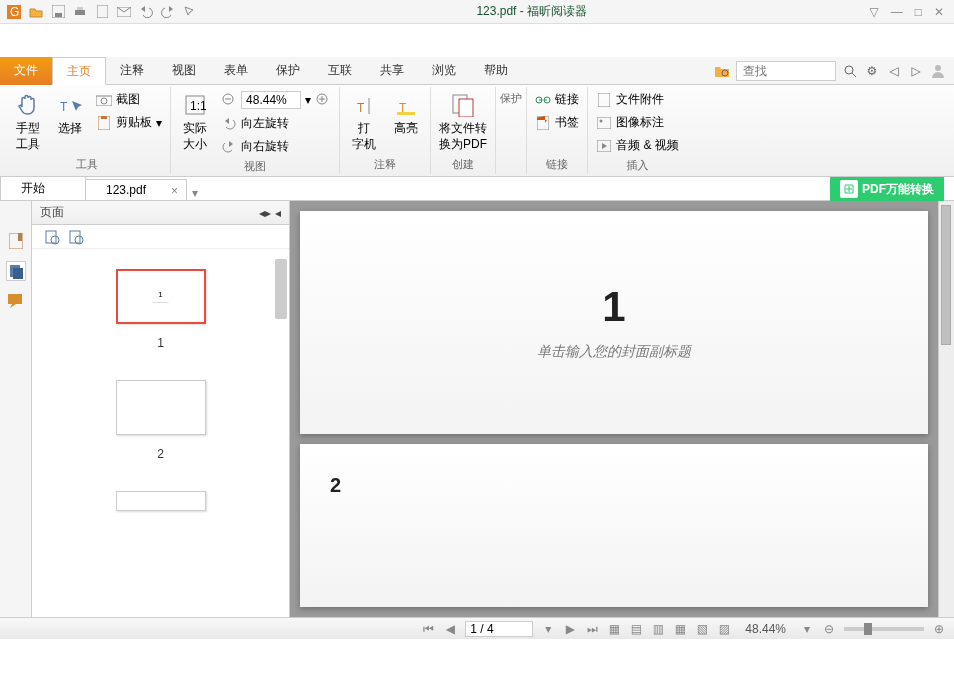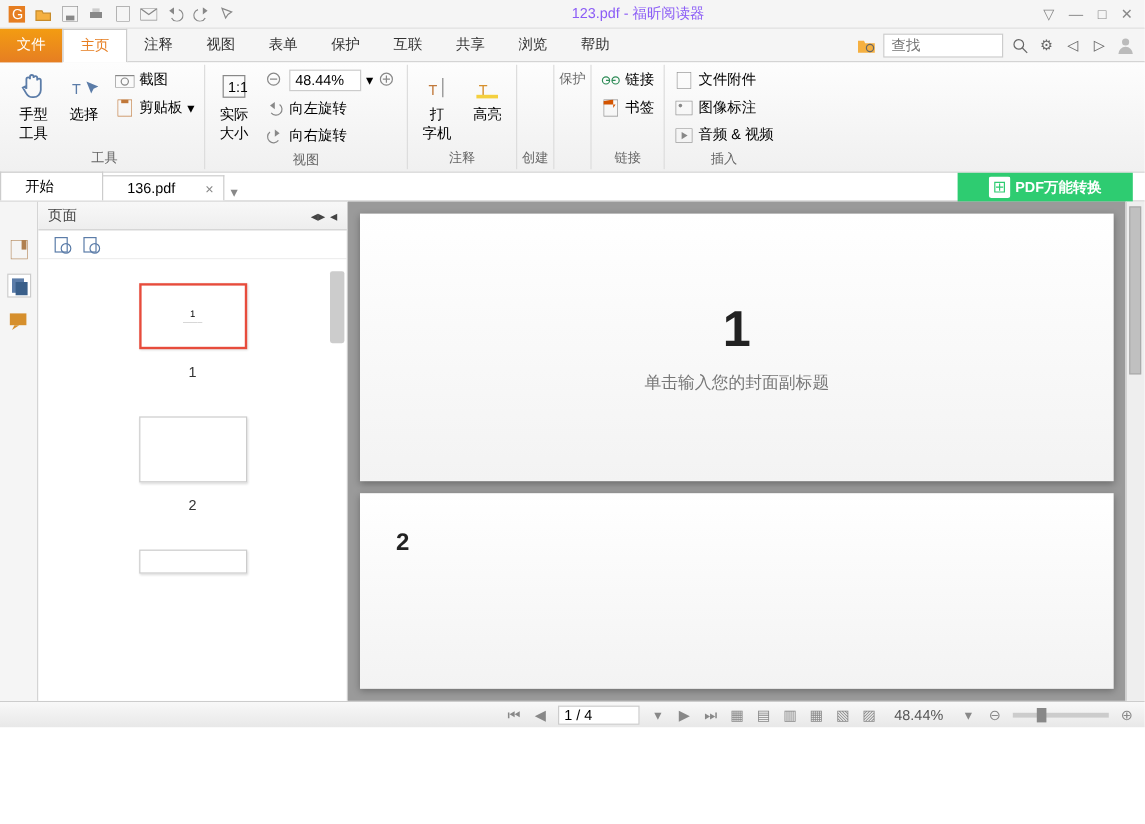--- a/index.html
+++ b/index.html
@@ -2,26 +2,26 @@
 <html><head>
 <meta charset="utf-8">
 <style>
 * { margin: 0; padding: 0; box-sizing: border-box; font-family: "Microsoft YaHei", sans-serif; font-size: 12px; }
 body { background: #fff; width: 954px; height: 687px; overflow: hidden; position: relative; }
 
 
 .titlebar { height: 24px; background: #f5f5f5; display: flex; align-items: center; border-bottom: 1px solid #ddd; }
 .qat { display: flex; align-items: center; gap: 6px; padding: 0 6px; }
 .qat-icon { width: 16px; height: 16px; display: flex; align-items: center; justify-content: center; color: #666; }
-.titlebar-title { flex: 1; text-align: center; color: #8b5cf6; }
+.titlebar-title { flex: 1; text-align: center; color: #14532d; }
 .winctrl { display: flex; gap: 12px; padding: 0 10px; color: #888; }
 .winctrl span { cursor: default; }
 
 
-.menubar { height: 28px; background: #f5f5f5; display: flex; align-items: center; border-bottom: 1px solid #ccc; }
+.menubar { height: 28px; background: #f5f5f5; display: flex; align-items: center; border-bottom: 1px solid #ccc; margin-top: 33px; }
 .menu-file { background: linear-gradient(#f39c12, #e67e22); color: #fff; padding: 4px 14px; height: 28px; display: flex; align-items: center; }
 .menu-tab { padding: 4px 14px; color: #333; height: 28px; display: flex; align-items: center; }
 .menu-tab.active { background: #fff; border: 1px solid #ccc; border-bottom: 1px solid #fff; color: #e67e22; margin-bottom: -1px; }
 .menubar-right { margin-left: auto; display: flex; align-items: center; gap: 6px; padding-right: 8px; }
 .search-box { border: 1px solid #ccc; padding: 2px 6px; width: 100px; color: #999; background: #fff; }
 .sm-icon { width: 16px; height: 16px; display: inline-flex; align-items: center; justify-content: center; color: #666; }
 
 
 .ribbon { height: 92px; background: linear-gradient(#fdfdfd, #f0f0f0); border-bottom: 1px solid #ccc; display: flex; padding: 2px 4px; }
 .ribbon-group { display: flex; flex-direction: column; border-right: 1px solid #ddd; padding: 2px 4px; }
@@ -32,21 +32,21 @@
 .rbtn-sm { display: flex; align-items: center; gap: 4px; padding: 2px 4px; white-space: nowrap; }
 .rbtn-sm .ricon { width: 16px; height: 16px; display: flex; align-items: center; justify-content: center; }
 .rbtn-sm.active { background: #fde9cc; border: 1px solid #f5b760; }
 .vcol { display: flex; flex-direction: column; gap: 2px; }
 .zoom-input { width: 60px; border: 1px solid #ccc; padding: 1px 4px; }
 
 
 .doctabs { height: 24px; background: #fff; display: flex; align-items: flex-end; border-bottom: 1px solid #ccc; position: relative; }
 .doctab { padding: 3px 40px 3px 20px; border: 1px solid #ccc; border-bottom: none; background: #fff; margin-right: -1px; position: relative; }
 .doctab .close { position: absolute; right: 8px; top: 4px; color: #888; }
-.pdf-convert-banner { position: absolute; right: 10px; top: 0; background: #2ecc71; color: #fff; padding: 3px 26px; font-weight: bold; display: flex; align-items: center; gap: 4px; }
+.pdf-convert-banner { position: absolute; right: 10px; top: 0; background: #2ecc71; color: #fff; padding: 3px 10px; font-weight: bold; display: flex; align-items: center; gap: 4px; }
 
 
 .main { display: flex; height: 416px; }
 .left-strip { width: 32px; background: #f5f5f5; border-right: 1px solid #ccc; display: flex; flex-direction: column; gap: 10px; padding-top: 30px; align-items: center; }
 .strip-icon { width: 20px; height: 20px; display: flex; align-items: center; justify-content: center; color: #888; }
 .strip-icon.act { background: #fff; border: 1px solid #ccc; }
 
 .thumbs-panel { width: 258px; background: #fff; border-right: 1px solid #ccc; display: flex; flex-direction: column; }
 .thumbs-header { height: 24px; background: linear-gradient(#f8f8f8,#eee); border-bottom: 1px solid #ccc; display: flex; align-items: center; padding: 0 8px; color: #444; }
 .thumbs-header .rcol { margin-left: auto; display: flex; gap: 4px; }
@@ -55,21 +55,21 @@
 .thumb-wrap { display: flex; flex-direction: column; align-items: center; margin-bottom: 30px; }
 .thumb { width: 90px; height: 55px; background: #fff; border: 1px solid #ccc; box-shadow: 1px 1px 2px rgba(0,0,0,.15); display: flex; flex-direction: column; align-items: center; justify-content: center; }
 .thumb.sel { border: 2px solid #e74c3c; }
 .thumb-num { margin-top: 12px; color: #333; }
 .fake-scroll { position: absolute; right: 2px; top: 10px; width: 12px; height: 60px; background: #ccc; border-radius: 2px; }
 
 .viewer { flex: 1; background: #9a9a9a; padding: 10px; overflow: hidden; display: flex; flex-direction: column; gap: 10px; position: relative; }
 .page { background: linear-gradient(#fff,#f3f3f3); box-shadow: 0 2px 6px rgba(0,0,0,.3); padding: 30px; display: flex; flex-direction: column; align-items: center; justify-content: center; }
 .page1 { height: 280px; }
 .page1 h1 { font-size: 42px; font-weight: bold; color: #222; }
-.page1 p { color: #777; margin-top: 12px; font-size: 14px; }
+.page1 p { color: #777; margin-top: 12px; font-size: 14px; font-style: italic; }
 .page2 { height: 200px; align-items: flex-start; justify-content: flex-start; }
 .page2 h2 { font-size: 20px; font-weight: bold; color: #222; }
 .rscroll { width: 16px; background: #eee; border-left: 1px solid #ccc; position: relative; }
 .rscroll-thumb { position: absolute; top: 4px; left: 2px; width: 10px; height: 140px; background: #c0c0c0; border: 1px solid #aaa; }
 
 
 .statusbar { height: 22px; background: linear-gradient(#f8f8f8,#e8e8e8); border-top: 1px solid #ccc; display: flex; align-items: center; padding: 0 8px; gap: 8px; }
 .statusbar .spacer { flex: 1; }
 .page-input { width: 68px; border: 1px solid #ccc; padding: 0 4px; text-align: left; }
 .zoom-track { width: 80px; height: 4px; background: #ccc; position: relative; }
@@ -300,20 +300,30 @@
             </svg>
           </span>
         <span>高亮</span>
       </div>
     </div>
     <div class="ribbon-group-label">注释</div>
   </div>
 
   <div class="ribbon-group">
     <div class="ribbon-group-body">
+      <div class="rbtn-big">
+        <span class="ricon">
+            <svg width="24" height="24">
+              <rect x="2" y="2" width="14" height="18" fill="none" stroke="#888"></rect>
+              <rect x="8" y="6" width="14" height="18" fill="#fff" stroke="#c0392b"></rect>
+            </svg>
+          </span>
+        <span style="white-space:pre">将文件转
+换为PDF</span>
+      </div>
     </div>
     <div class="ribbon-group-label">创建</div>
   </div>
 
   <div class="ribbon-group">
     <div class="ribbon-group-label">保护</div>
   </div>
 
   <div class="ribbon-group">
     <div class="ribbon-group-body">
@@ -372,21 +382,21 @@
             <span>音频 &amp; 视频</span>
           </div>
       </div>
     </div>
     <div class="ribbon-group-label">插入</div>
   </div>
 </div>
 
 <div class="doctabs">
   <div class="doctab"><span>开始</span></div>
-  <div class="doctab"><span>136.pdf</span><span class="close">×</span></div>
+  <div class="doctab"><span>123.pdf</span><span class="close">×</span></div>
   <span style="margin-left:6px;color:#888">▾</span>
   <div class="pdf-convert-banner">
     <svg width="18" height="18">
         <rect width="18" height="18" fill="#fff" rx="2"></rect>
         <path d="M5 5h8v8H5z M6 9h6 M9 6v6" stroke="#2ecc71" fill="none"></path>
       </svg>
     <span>PDF万能转换</span>
   </div>
 </div>
 

